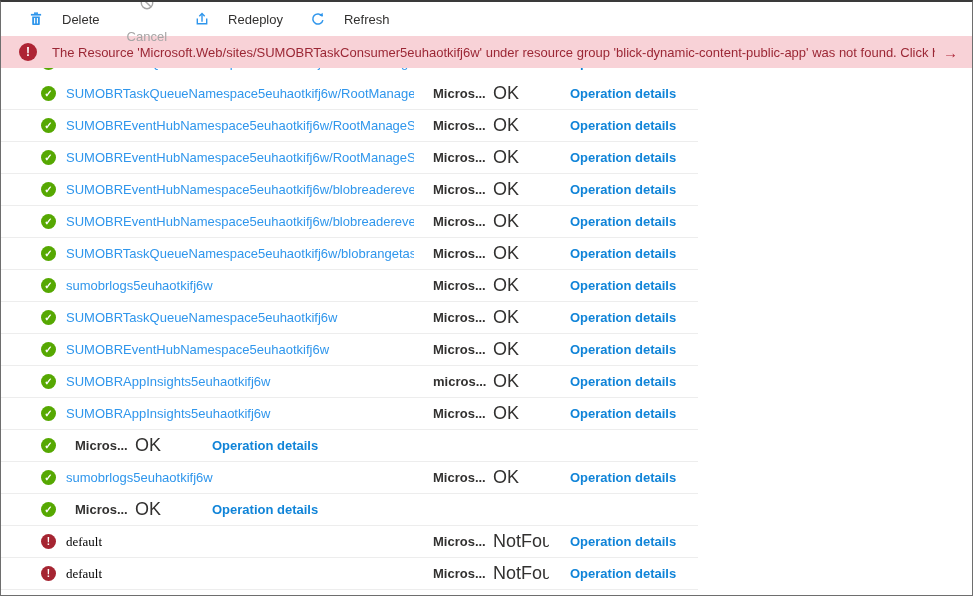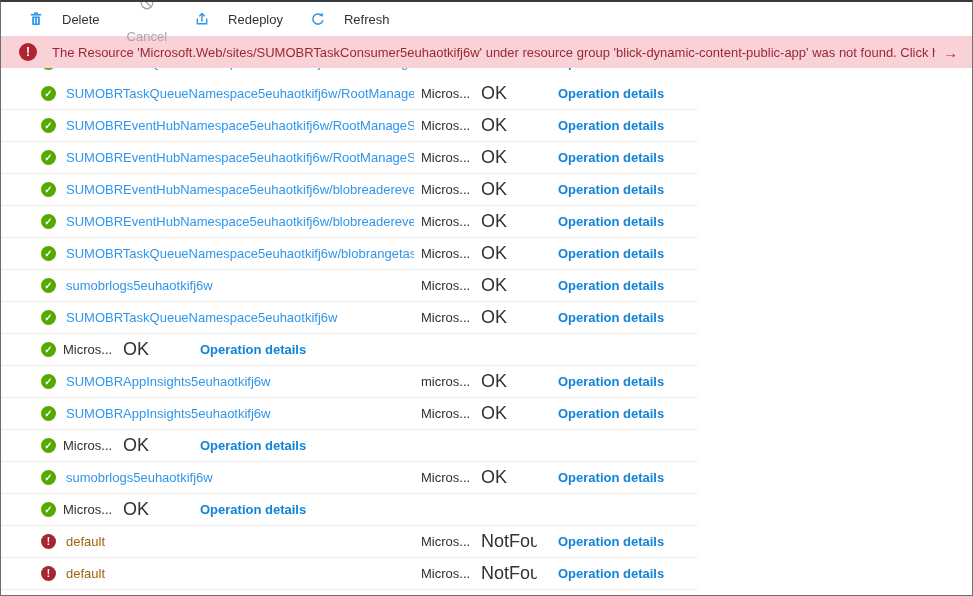--- a/index.html
+++ b/index.html
@@ -21,22 +21,22 @@
   .banner-arrow{color:#b02a3c;font-size:15px;margin-left:8px;flex:none;}
   
   .table{background:#fff;}
   .row{height:32px;width:697px;display:flex;align-items:center;border-bottom:1px solid #ededed;box-sizing:border-box;background:#fff;}
   .cell-icon{width:15px;height:15px;border-radius:50%;margin-left:40px;flex:none;color:#fff;
     display:flex;align-items:center;justify-content:center;font-size:10px;font-weight:bold;line-height:1;}
   .cell-icon.success{background:#56a802;}
   .cell-icon.error{background:#a52532;}
   .cell-name{margin-left:10px;width:348px;flex:none;overflow:hidden;white-space:nowrap;
     font-size:13px;color:#2f96ec;text-decoration:none;cursor:pointer;}
-  .cell-name.plain{color:#a16207;cursor:default;}
-  .cell-type{margin-left:7px;width:56px;flex:none;font-size:13px;color:#323130;white-space:nowrap;overflow:hidden;}
+  .cell-name.plain{color:#000000;cursor:default;font-family:Liberation Serif, serif;}
+  .cell-type{margin-left:19px;width:56px;flex:none;font-size:13px;color:#323130;white-space:nowrap;overflow:hidden;font-weight:bold;}
   .cell-status{margin-left:4px;width:56px;flex:none;font-size:18px;color:#323130;white-space:nowrap;overflow:hidden;}
   .cell-details{margin-left:21px;font-size:13px;font-weight:600;color:#1084d8;text-decoration:none;cursor:pointer;white-space:nowrap;}
   
   .clip-row{height:10px;overflow:hidden;}
   .clip-row .row{margin-top:-22px;border-bottom:none;}
 </style>
 </head>
 <body>
 
 <div class="window">
@@ -152,20 +152,21 @@
   </div>
       <div class="row">
     <span class="cell-icon success">✓</span>
     <a class="cell-name">SUMOBRTaskQueueNamespace5euhaotkifj6w</a>
     <span class="cell-type">Micros...</span>
     <span class="cell-status">OK</span>
     <a class="cell-details">Operation details</a>
   </div>
       <div class="row">
     <span class="cell-icon success">✓</span>
+    <a class="cell-name">SUMOBREventHubNamespace5euhaotkifj6w</a>
     <span class="cell-type">Micros...</span>
     <span class="cell-status">OK</span>
     <a class="cell-details">Operation details</a>
   </div>
       <div class="row">
     <span class="cell-icon success">✓</span>
     <a class="cell-name">SUMOBRAppInsights5euhaotkifj6w</a>
     <span class="cell-type">micros...</span>
     <span class="cell-status">OK</span>
     <a class="cell-details">Operation details</a>

